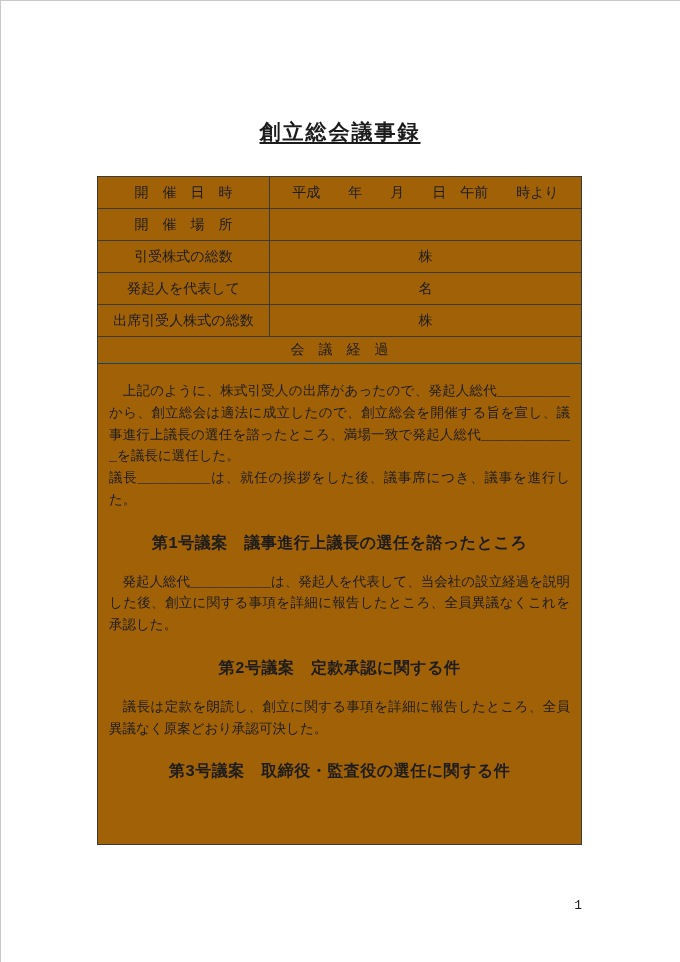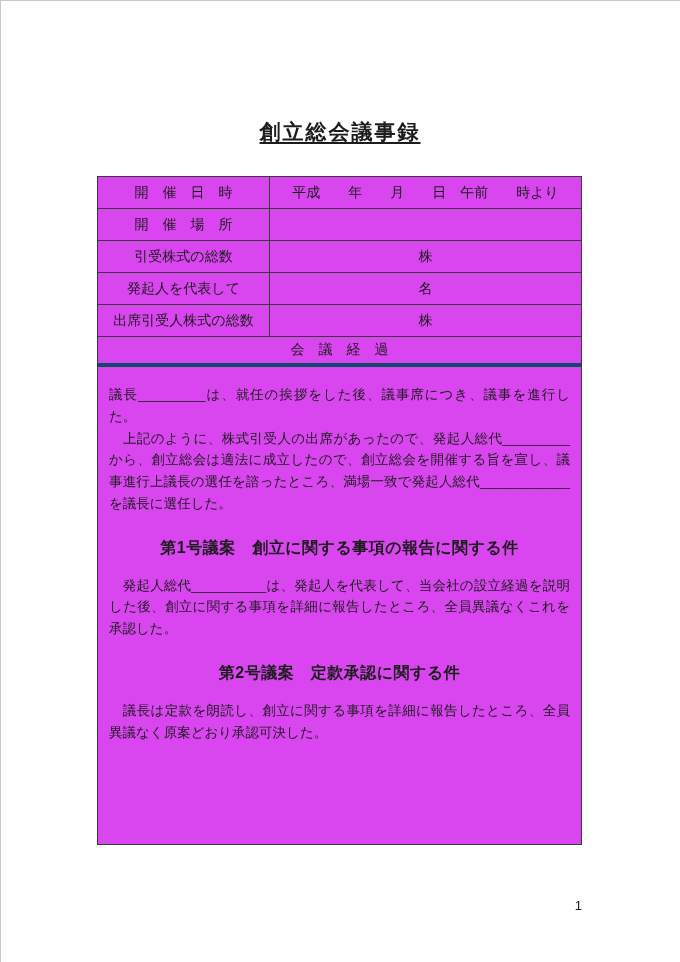--- a/index.html
+++ b/index.html
@@ -6,21 +6,21 @@
     margin: 0;
     padding: 0;
     background: #ffffff;
   }
   .page {
     position: relative;
     width: 680px;
     height: 962px;
     background: #ffffff;
     color: #1c1c1c;
-    font-family: Liberation Sans, sans-serif;
+    font-family: Liberation Mono, monospace;
     box-shadow: inset 1px 1px 0 #c9c9c9;
     overflow: hidden;
   }
   .doc-title {
     position: absolute;
     top: 118px;
     left: 0;
     right: 0;
     text-align: center;
     font-size: 21px;
@@ -32,21 +32,21 @@
     text-underline-offset: 3px;
   }
   .doc-box {
     position: absolute;
     left: 97px;
     top: 176px;
     width: 485px;
     height: 669px;
     border: 1px solid #3a3a3a;
     box-sizing: border-box;
-    background: #d946ef;
+    background: #a16207;
   }
   .meta-row {
     display: flex;
     border-bottom: 1px solid #3a3a3a;
     height: 31px;
     font-size: 14px;
   }
   .meta-label {
     width: 172px;
     border-right: 1px solid #3a3a3a;
@@ -57,21 +57,21 @@
     flex: none;
   }
   .meta-value {
     flex: 1;
     display: flex;
     align-items: center;
     justify-content: center;
   }
   .section-header {
     height: 26px;
-    border-bottom: 4px solid #0c4a6e;
+    border-bottom: 1px solid #0c4a6e;
     display: flex;
     align-items: center;
     justify-content: center;
     font-size: 14px;
   }
   .doc-body {
     padding: 17px 11px 0 11px;
     font-size: 13.5px;
     line-height: 21.8px;
     text-align: justify;
@@ -130,28 +130,29 @@
 
     <div class="meta-row">
       <div class="meta-label">出席引受人株式の総数</div>
       <div class="meta-value">株</div>
     </div>
 
     <div class="section-header">会　議　経　過</div>
 
     <div class="doc-body">
 
+      <p class="para">　上記のように、株式引受人の出席があったので、発起人総代_________から、創立総会は適法に成立したので、創立総会を開催する旨を宣し、議事進行上議長の選任を諮ったところ、満場一致で発起人総代____________を議長に選任した。</p>
       <p class="para">議長_________は、就任の挨拶をした後、議事席につき、議事を進行した。</p>
-      <p class="para">　上記のように、株式引受人の出席があったので、発起人総代_________から、創立総会は適法に成立したので、創立総会を開催する旨を宣し、議事進行上議長の選任を諮ったところ、満場一致で発起人総代____________を議長に選任した。</p>
 
-      <h2 class="agenda-heading">第1号議案　創立に関する事項の報告に関する件</h2>
+      <h2 class="agenda-heading">第1号議案　議事進行上議長の選任を諮ったところ</h2>
       <p class="para">　発起人総代__________は、発起人を代表して、当会社の設立経過を説明した後、創立に関する事項を詳細に報告したところ、全員異議なくこれを承認した。</p>
 
       <h2 class="agenda-heading">第2号議案　定款承認に関する件</h2>
       <p class="para">　議長は定款を朗読し、創立に関する事項を詳細に報告したところ、全員異議なく原案どおり承認可決した。</p>
 
+      <h2 class="agenda-heading">第3号議案　取締役・監査役の選任に関する件</h2>
 
     </div>
   </div>
 
   <div class="page-number">1</div>
 
 </div>
 
 </body></html>

